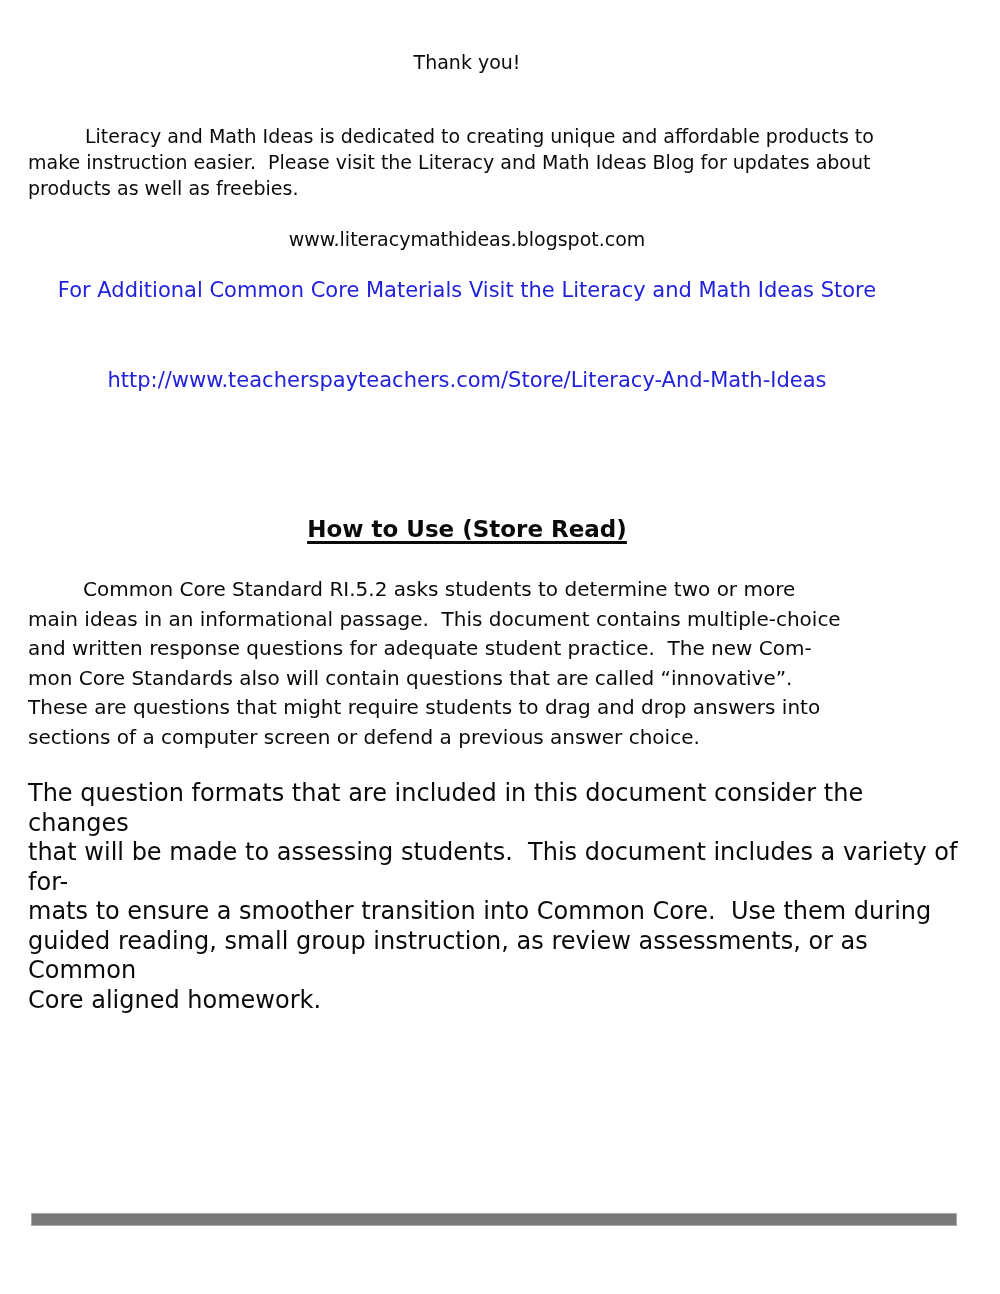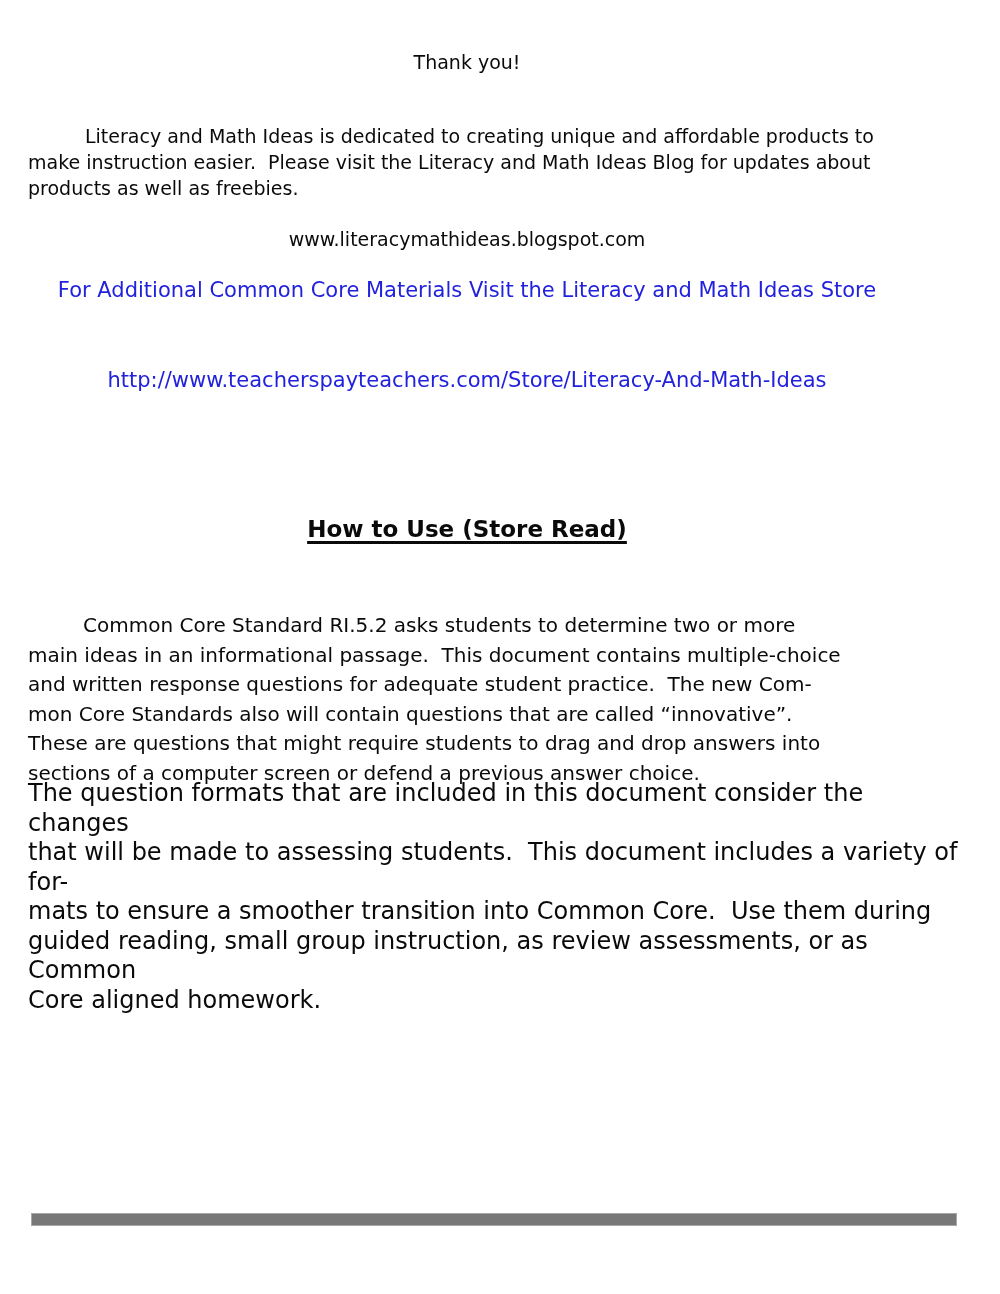--- a/index.html
+++ b/index.html
@@ -60,21 +60,20 @@
     font-weight: bold;
     text-decoration: underline;
     text-decoration-thickness: 2.5px;
     text-underline-offset: 4px;
   }
   .para1 {
     top: 575px;
     font-size: 20px;
     line-height: 29.5px;
     text-indent: 55px;
-    margin-top: 36px;
   }
   .para2 {
     top: 779px;
     font-size: 24px;
     line-height: 29.5px;
   }
   .footerbar {
     position: absolute;
     left: 31px;
     top: 1213px;

